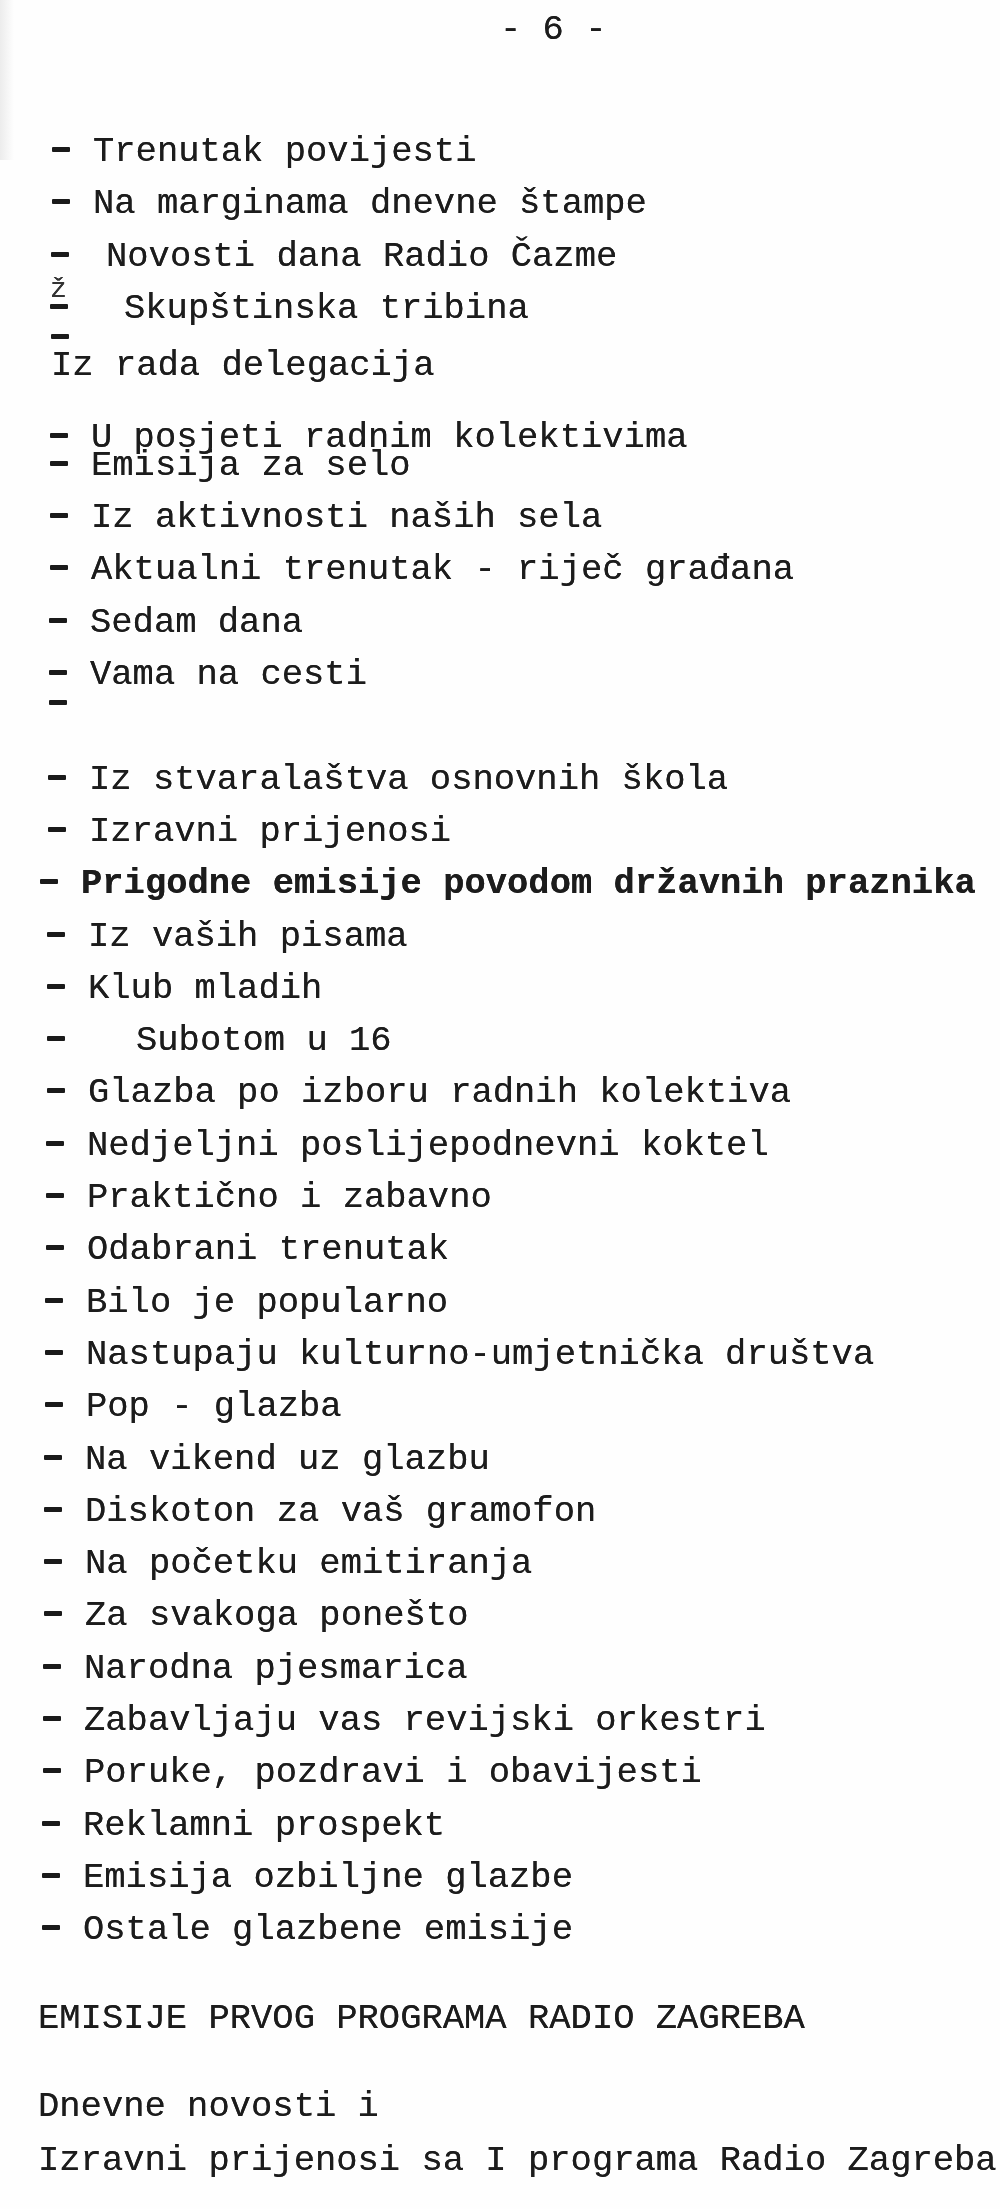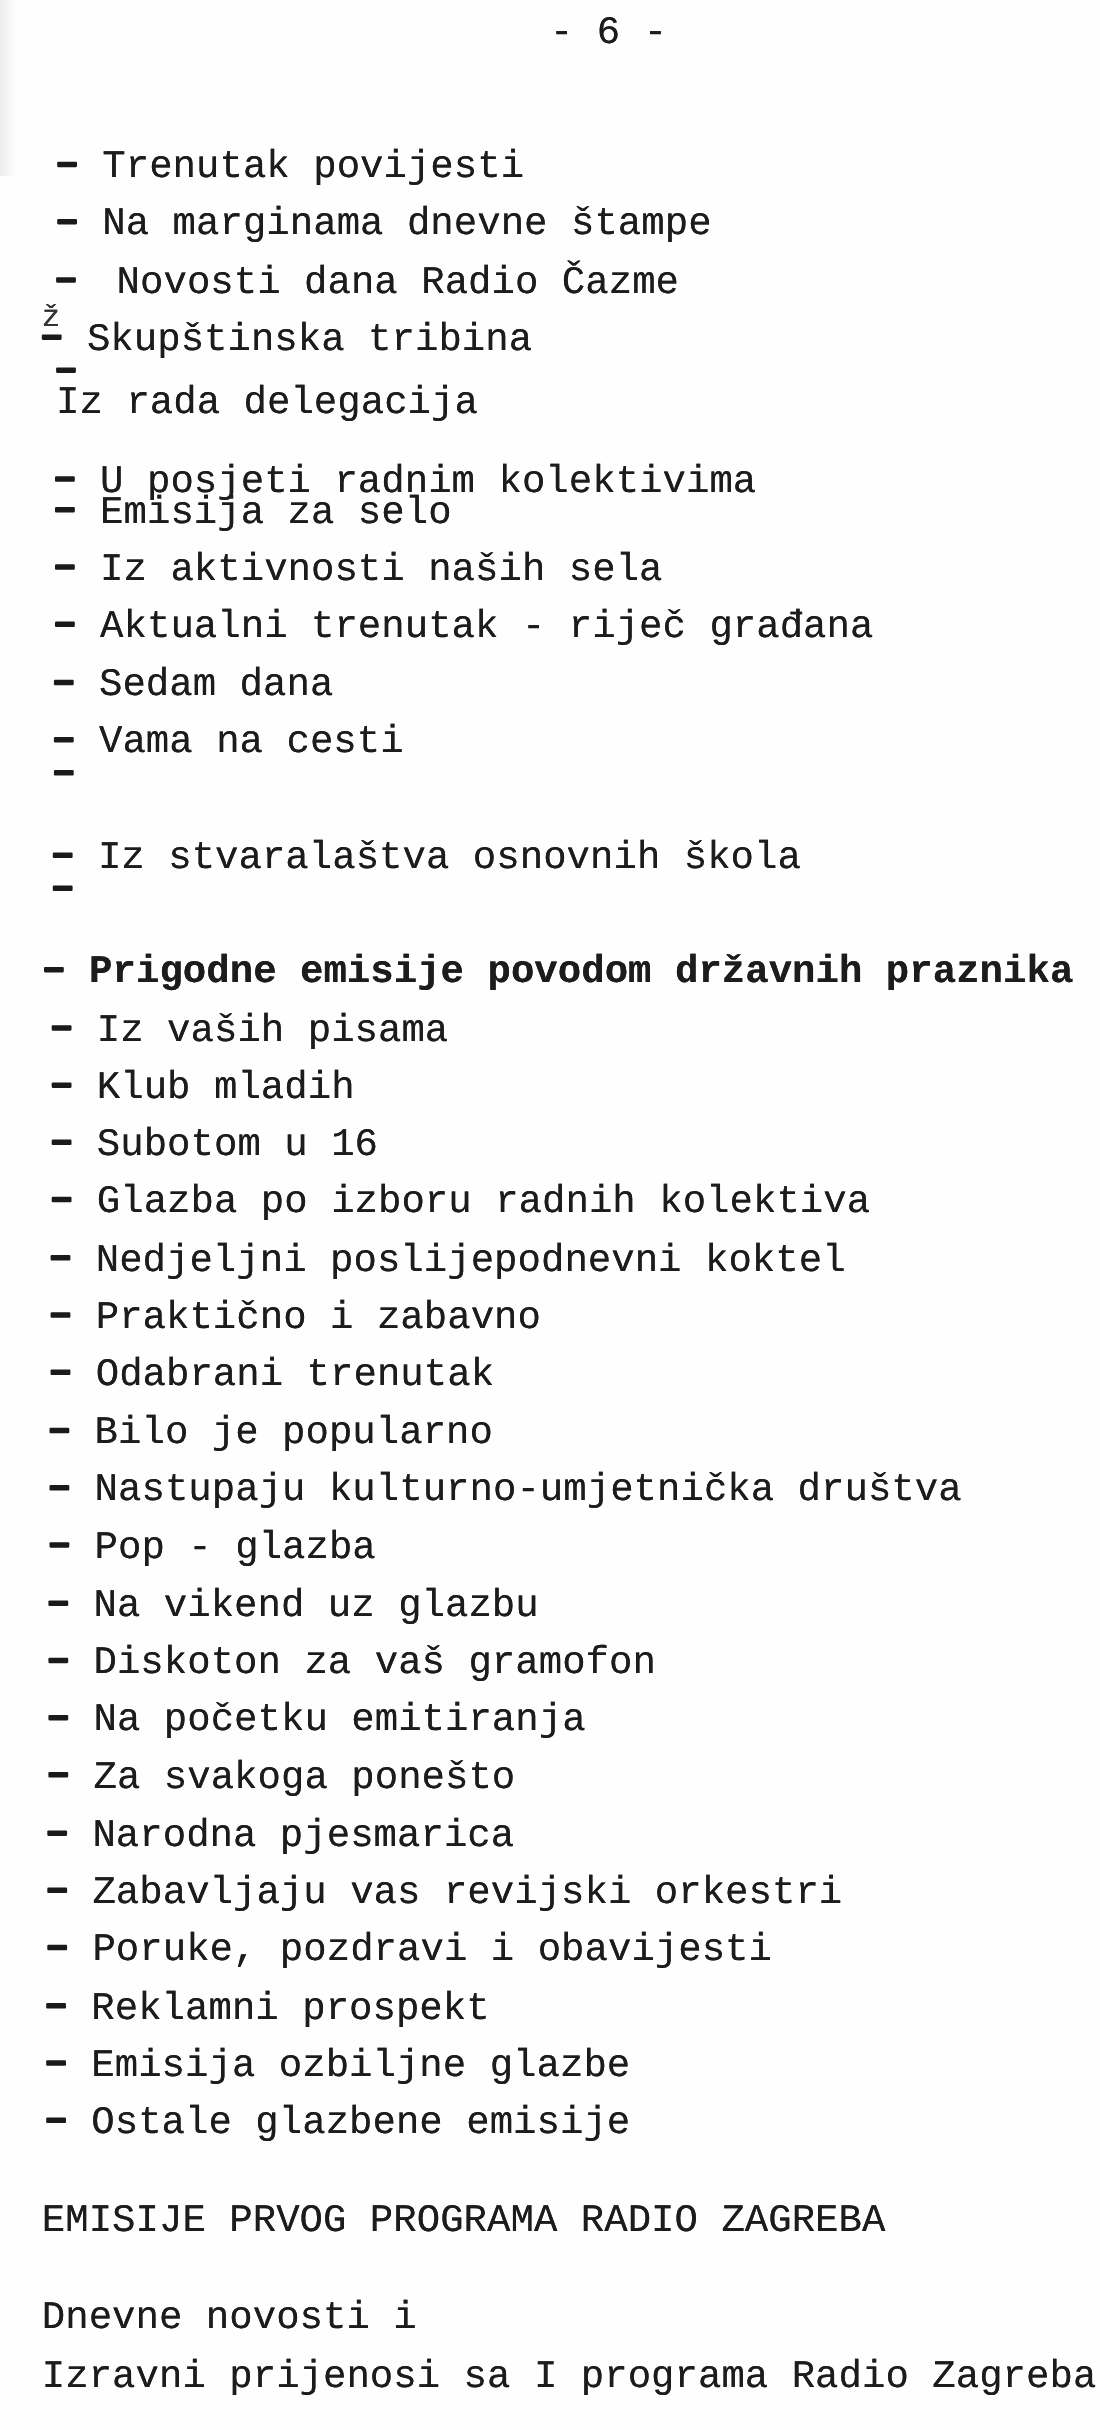--- a/index.html
+++ b/index.html
@@ -35,35 +35,35 @@
 <body>
 
 <div class="edge-shade"></div>
 
 <div class="line page-number">- 6 -</div>
 
 <div id="program-list">
     <div class="line item" style="left: 52px; top: 134px;"><span class="dash"></span><span>Trenutak povijesti</span></div>
     <div class="line item" style="left: 52px; top: 186.3px;"><span class="dash"></span><span>Na marginama dnevne štampe</span></div>
     <div class="line item" style="left: 51px; top: 238.6px; gap: 14px;"><span class="dash"></span><span>Novosti dana Radio Čazme</span></div>
-    <div class="line item" style="left: 38px; top: 290.9px;"><span class="dash overstrike"></span><span>Skupštinska tribina</span></div>
+    <div class="line item" style="left: 50px; top: 290.9px; gap: 33px;"><span class="dash overstrike"></span><span>Skupštinska tribina</span></div>
     <div class="line item" style="left: 51px; top: 343.2px; flex-direction: column;"><span class="dash"></span><span>Iz rada delegacija</span></div>
     <div class="line item" style="left: 50px; top: 395.5px; margin-top: 24px;"><span class="dash"></span><span>U posjeti radnim kolektivima</span></div>
     <div class="line item" style="left: 50px; top: 447.8px;"><span class="dash"></span><span>Emisija za selo</span></div>
     <div class="line item" style="left: 50px; top: 500.1px;"><span class="dash"></span><span>Iz aktivnosti naših sela</span></div>
     <div class="line item" style="left: 50px; top: 552.4px;"><span class="dash"></span><span>Aktualni trenutak - riječ građana</span></div>
     <div class="line item" style="left: 49px; top: 604.7px;"><span class="dash"></span><span>Sedam dana</span></div>
     <div class="line item" style="left: 49px; top: 657px;"><span class="dash"></span><span>Vama na cesti</span></div>
     <div class="line item" style="left: 49px; top: 709.3px;"><span class="dash"></span></div>
     <div class="line item" style="left: 48px; top: 761.6px;"><span class="dash"></span><span>Iz stvaralaštva osnovnih škola</span></div>
-    <div class="line item" style="left: 48px; top: 813.9px;"><span class="dash"></span></div>
+    <div class="line item" style="left: 48px; top: 813.9px;"><span class="dash"></span><span>Izravni prijenosi</span></div>
     <div class="line item" style="left: 40px; top: 866.2px; font-weight: bold;"><span class="dash"></span><span>Prigodne emisije povodom državnih praznika</span></div>
     <div class="line item" style="left: 47px; top: 918.5px;"><span class="dash"></span><span>Iz vaših pisama</span></div>
     <div class="line item" style="left: 47px; top: 970.8px;"><span class="dash"></span><span>Klub mladih</span></div>
-    <div class="line item" style="left: 47px; top: 1023.1px;"><span class="dash"></span><span>Subotom u 16</span></div>
+    <div class="line item" style="left: 47px; top: 1023.1px; gap: 48px;"><span class="dash"></span><span>Subotom u 16</span></div>
     <div class="line item" style="left: 47px; top: 1075.4px;"><span class="dash"></span><span>Glazba po izboru radnih kolektiva</span></div>
     <div class="line item" style="left: 46px; top: 1127.7px;"><span class="dash"></span><span>Nedjeljni poslijepodnevni koktel</span></div>
     <div class="line item" style="left: 46px; top: 1180px;"><span class="dash"></span><span>Praktično i zabavno</span></div>
     <div class="line item" style="left: 46px; top: 1232.3px;"><span class="dash"></span><span>Odabrani trenutak</span></div>
     <div class="line item" style="left: 45px; top: 1284.6px;"><span class="dash"></span><span>Bilo je popularno</span></div>
     <div class="line item" style="left: 45px; top: 1336.9px;"><span class="dash"></span><span>Nastupaju kulturno-umjetnička društva</span></div>
     <div class="line item" style="left: 45px; top: 1389.2px;"><span class="dash"></span><span>Pop - glazba</span></div>
     <div class="line item" style="left: 44px; top: 1441.5px;"><span class="dash"></span><span>Na vikend uz glazbu</span></div>
     <div class="line item" style="left: 44px; top: 1493.8px;"><span class="dash"></span><span>Diskoton za vaš gramofon</span></div>
     <div class="line item" style="left: 44px; top: 1546.1px;"><span class="dash"></span><span>Na početku emitiranja</span></div>

